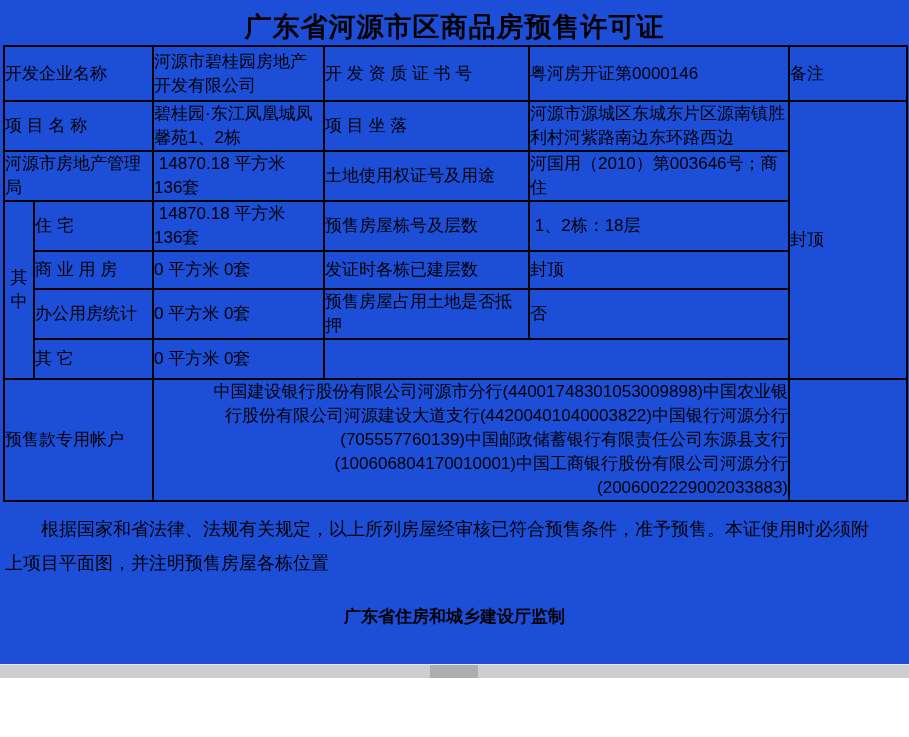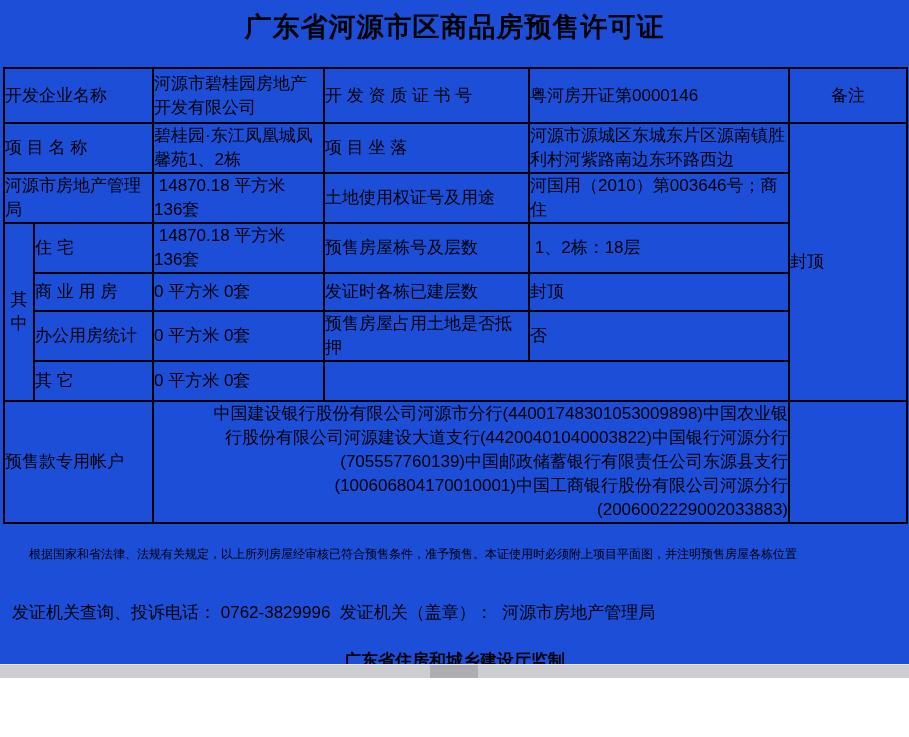--- a/index.html
+++ b/index.html
@@ -2,31 +2,31 @@
 <html><head>
 <meta charset="utf-8">
 <style>
   html,body{margin:0;padding:0;background:#fff;}
   body{font-family:"Liberation Sans","DejaVu Sans",sans-serif;color:#000;}
   .page{position:relative;width:909px;height:678px;background:#1d4ed8;overflow:hidden;}
 
   .doc-title{margin:9px 0 0 0;text-align:center;font-size:27px;font-weight:bold;letter-spacing:1px;}
   .serial-line{margin:13px 3px 9px 0;text-align:right;font-size:17px;font-weight:bold;}
 
-  table.cert{border-collapse:collapse;table-layout:fixed;margin-left:3px;width:903px;margin-top:22px;}
+  table.cert{border-collapse:collapse;table-layout:fixed;margin-left:3px;width:903px;}
   table.cert td{border:2px solid #000;font-size:17px;line-height:24px;vertical-align:middle;overflow:hidden;padding:0;}
   td.lbl{padding:1px 3px 1px 5px;}
   td.val{padding:1px 6px;white-space:pre-wrap;}
   td.among-cell{text-align:center;white-space:pre-line;line-height:62px;font-size:17px;}
   td.remark-merged{vertical-align:top;padding:2px 4px;}
-  td.remark-head{text-align:center;}
+  td.remark-head{text-align:left;}
   td.bank-cell{padding:1px 4px;}
   .bank-line{white-space:pre;line-height:24px;text-align:right;}
 
-  .approval-para{margin:10px 6px 0 5px;max-width:866px;font-size:12px;line-height:40px;text-indent:2em;}
+  .approval-para{margin:10px 6px 0 5px;max-width:866px;font-size:18px;line-height:34px;text-indent:2em;}
   .phone-line{margin-top:27px;padding-left:12px;font-size:17px;white-space:pre-wrap;}
   .validity-line{margin-top:25px;padding-left:12px;font-size:17px;white-space:pre-wrap;}
   .footer-line{margin-top:25px;text-align:center;font-size:17px;font-weight:bold;}
 
   .hscrollbar{position:absolute;left:0;right:0;bottom:0;height:13px;background:#cdced1;border-top:1px solid #e8e8ea;}
   .hscroll-thumb{position:absolute;left:430px;top:0;width:48px;height:13px;background:#aeaeb2;}
 </style>
 </head>
 <body>
 
@@ -107,20 +107,19 @@
         <div class="bank-line">(705557760139)中国邮政储蓄银行有限责任公司东源县支行</div>
         <div class="bank-line">(100606804170010001)中国工商银行股份有限公司河源分行</div>
         <div class="bank-line">(2006002229002033883)</div>
       </td>
       <td></td>
     </tr>
   </tbody>
     </table>
 
   <div class="approval-para">根据国家和省法律、法规有关规定，以上所列房屋经审核已符合预售条件，准予预售。本证使用时必须附上项目平面图，并注明预售房屋各栋位置</div>
-  <div class="phone-line">发证机关查询、投诉电话： 0762-3829996  发证机关（盖章）：  河源市房地产管理局</div>
   <div class="footer-line">广东省住房和城乡建设厅监制</div>
 
   <div class="hscrollbar">
     <div class="hscroll-thumb"></div>
   </div>
 
 </div>
 
 </body></html>

